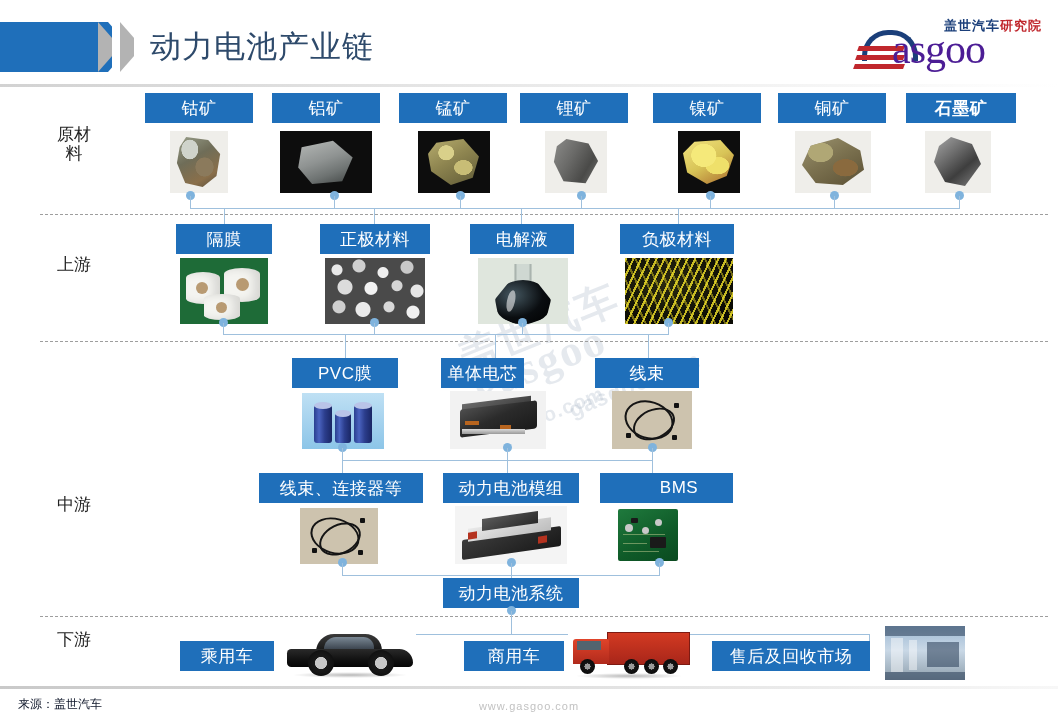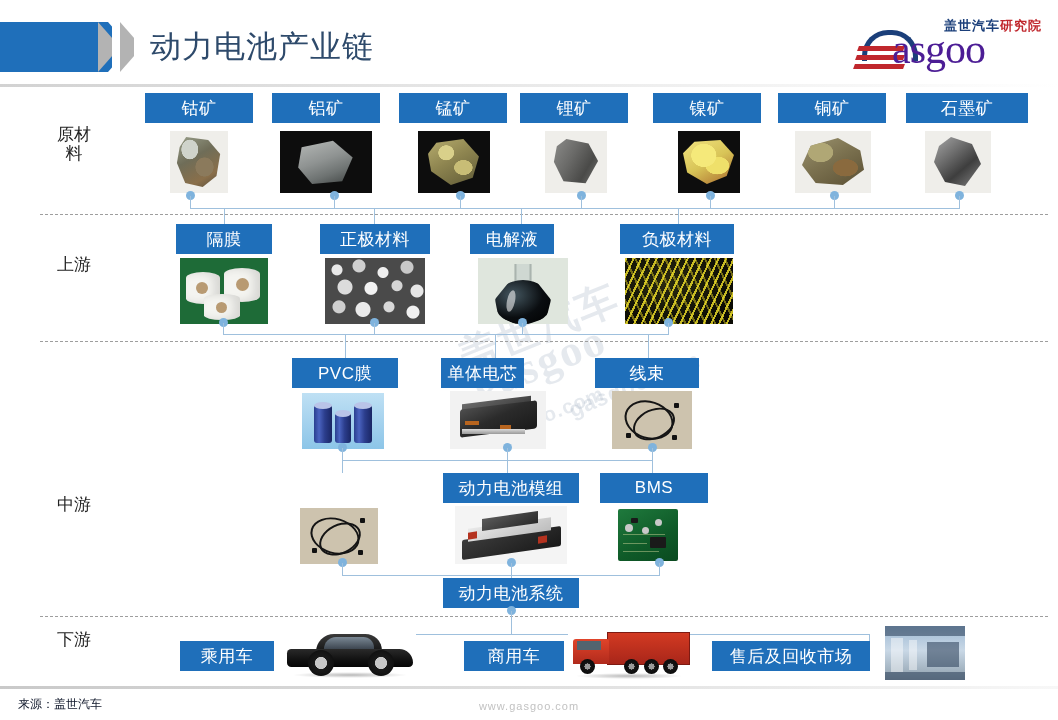--- a/index.html
+++ b/index.html
@@ -577,21 +577,21 @@
   <div class="stage-label" style="left:52px; top:255px;">上游</div>
   <div class="stage-label" style="left:52px; top:455px;margin-top:40px;">中游</div>
   <div class="stage-label" style="left:52px; top:630px;">下游</div>
 
   <div class="box" style="left:145px; top:93px; width:108px;">钴矿</div>
   <div class="box" style="left:272px; top:93px; width:108px;">铝矿</div>
   <div class="box" style="left:399px; top:93px; width:108px;">锰矿</div>
   <div class="box" style="left:520px; top:93px; width:108px;">锂矿</div>
   <div class="box" style="left:653px; top:93px; width:108px;">镍矿</div>
   <div class="box" style="left:778px; top:93px; width:108px;">铜矿</div>
-  <div class="box" style="left:906px; top:93px; width:122px;">石墨矿</div>
+  <div class="box" style="left:906px; top:93px; width:110px;font-weight:bold;">石墨矿</div>
 
   <div class="thumb pic-light" style="left:170px; top:131px; width:58px; height:62px;">
       <div class="rock rock-cobalt"></div>
     </div>
   <div class="thumb pic-dark" style="left:280px; top:131px; width:92px; height:62px;">
       <div class="rock rock-alum"></div>
     </div>
   <div class="thumb pic-dark" style="left:418px; top:131px; width:72px; height:62px;">
       <div class="rock rock-mn"></div>
     </div>
@@ -625,21 +625,21 @@
   <div class="line-v" style="left:959px; top:196px; height:12px;"></div>
   <div class="line-h" style="left:190px; top:208px; width:770px;"></div>
 
   <div class="line-v" style="left:224px; top:208px; height:18px;"></div>
   <div class="line-v" style="left:374px; top:208px; height:18px;"></div>
   <div class="line-v" style="left:521px; top:208px; height:18px;"></div>
   <div class="line-v" style="left:678px; top:208px; height:18px;"></div>
 
   <div class="box" style="left:176px; top:224px; width:96px;">隔膜</div>
   <div class="box" style="left:320px; top:224px; width:110px;">正极材料</div>
-  <div class="box" style="left:470px; top:224px; width:84px;">电解液</div>
+  <div class="box" style="left:470px; top:224px; width:104px;">电解液</div>
   <div class="box" style="left:620px; top:224px; width:114px;">负极材料</div>
 
   <div class="thumb sep-bg" style="left:180px; top:258px; width:88px; height:66px;">
     <div class="roll" style="left:6px; top:14px; width:34px; height:32px;"></div>
     <div class="roll-hole" style="left:16px; top:24px; width:12px; height:12px;"></div>
     <div class="roll" style="left:44px; top:10px; width:36px; height:34px;"></div>
     <div class="roll-hole" style="left:56px; top:20px; width:13px; height:13px;"></div>
     <div class="roll" style="left:24px; top:36px; width:36px; height:26px;"></div>
     <div class="roll-hole" style="left:36px; top:44px; width:11px; height:11px;"></div>
   </div>
@@ -712,22 +712,23 @@
   <div class="dot" style="left:648px; top:443px;"></div>
 
   <div class="line-v" style="left:342px; top:448px; height:12px;"></div>
   <div class="line-v" style="left:507px; top:448px; height:12px;"></div>
   <div class="line-v" style="left:652px; top:448px; height:12px;"></div>
   <div class="line-h" style="left:342px; top:460px; width:311px;"></div>
   <div class="line-v" style="left:342px; top:460px; height:13px;"></div>
   <div class="line-v" style="left:507px; top:460px; height:13px;"></div>
   <div class="line-v" style="left:652px; top:460px; height:13px;"></div>
 
+  <div class="box" style="left:259px; top:473px; width:164px;">线束、连接器等</div>
   <div class="box" style="left:443px; top:473px; width:136px;">动力电池模组</div>
-  <div class="box" style="left:600px; top:473px; width:108px;">BMS</div>
+  <div class="box" style="left:600px; top:473px; width:108px;padding-left:25px;">BMS</div>
 
   <div class="thumb harness-bg" style="left:300px; top:508px; width:78px; height:56px;">
     <div class="wire" style="left:10px; top:10px; width:46px; height:32px; transform:rotate(16deg);"></div>
     <div class="wire" style="left:18px; top:16px; width:40px; height:26px; transform:rotate(-26deg);"></div>
     <div class="wire-node" style="left:12px; top:40px;"></div>
     <div class="wire-node" style="left:60px; top:10px;"></div>
     <div class="wire-node" style="left:58px; top:42px;"></div>
   </div>
 
   <div class="thumb pack-bg" style="left:455px; top:506px; width:112px; height:58px;">

